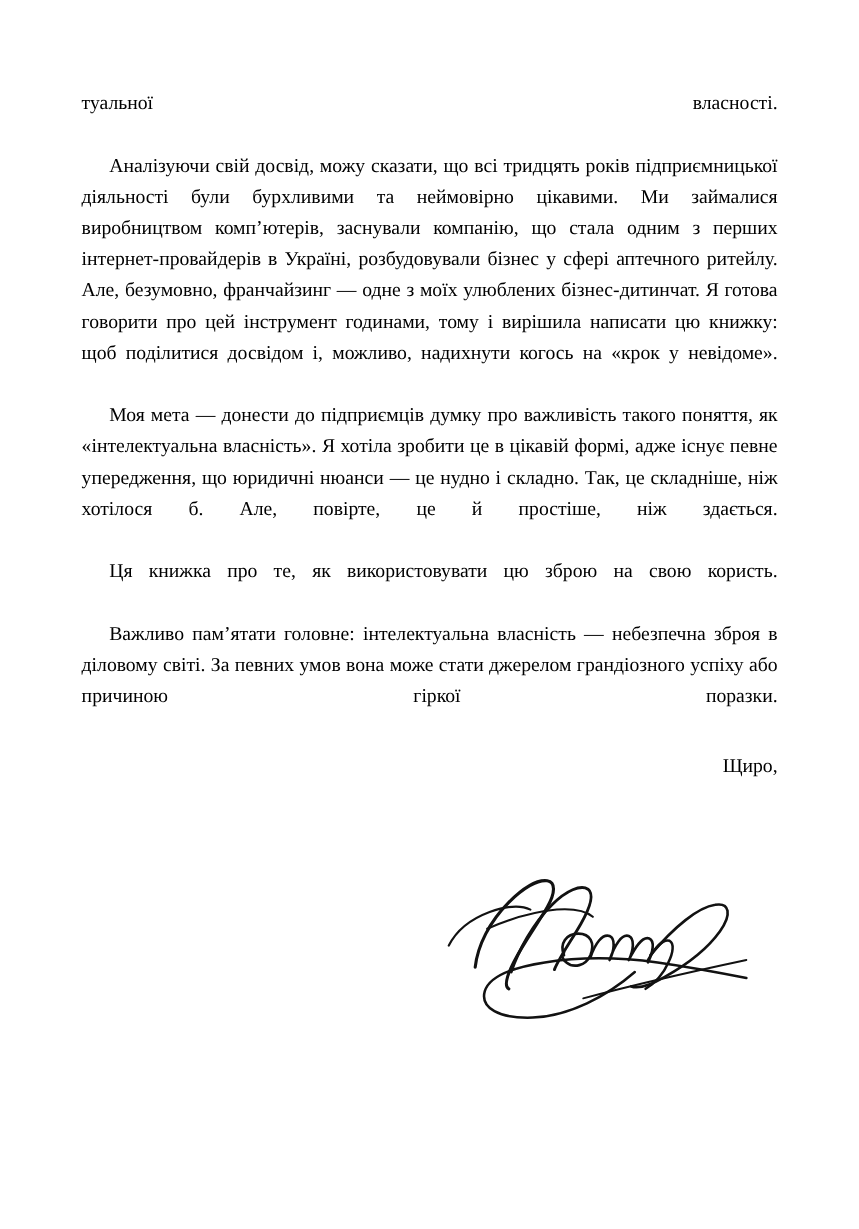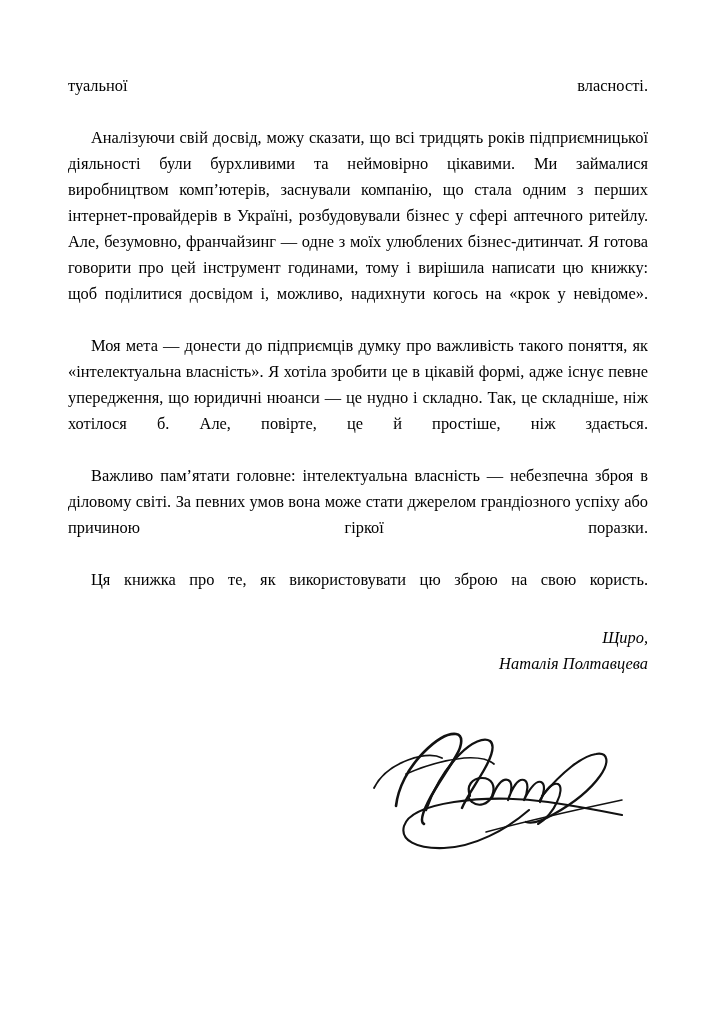--- a/index.html
+++ b/index.html
@@ -54,21 +54,20 @@
   }
 
   .closing {
     position: absolute;
     left: 68px;
     top: 625px;
     width: 580px;
     text-align: right;
     font-size: 16.4px;
     line-height: 26px;
-    font-style: italic;
   }
 
   .closing div {
     white-space: nowrap;
   }
 
   .signature {
     position: absolute;
     left: 366px;
     top: 714px;
@@ -84,27 +83,26 @@
 </style>
 </head>
 <body>
 
 <div class="page">
 
   <div class="text-block">
     <p class="para cont">туальної власності.</p>
     <p class="para indent">Аналізуючи свій досвід, можу сказати, що всі тридцять років підприємницької діяльності були бурхливими та неймовірно цікавими. Ми займалися виробництвом комп’ютерів, заснували компанію, що стала одним з перших інтернет-провайдерів в Україні, розбудовували бізнес у сфері аптечного ритейлу. Але, безумовно, франчайзинг — одне з моїх улюблених бізнес-дитинчат. Я готова говорити про цей інструмент годинами, тому і вирішила написати цю книжку: щоб поділитися досвідом і, можливо, надихнути когось на «крок у невідоме».</p>
     <p class="para indent">Моя мета — донести до підприємців думку про важливість такого поняття, як «інтелектуальна власність». Я хотіла зробити це в цікавій формі, адже існує певне упередження, що юридичні нюанси — це нудно і складно. Так, це складніше, ніж хотілося б. Але, повірте, це й простіше, ніж здається.</p>
+    <p class="para indent">Ця книжка про те, як використовувати цю зброю на свою користь.</p>
     <p class="para indent">Важливо пам’ятати головне: інтелектуальна власність — небезпечна зброя в діловому світі. За певних умов вона може стати джерелом грандіозного успіху або причиною гіркої поразки.</p>
-    <p class="para indent">Ця книжка про те, як використовувати цю зброю на свою користь.</p>
   </div>
 
   <div class="closing">
     <div>Щиро,</div>
-    <div>Наталія Полтавцева</div>
   </div>
 
   <div class="signature">
     <svg viewBox="0 0 268 140" xmlns="http://www.w3.org/2000/svg" aria-hidden="true">
       <g fill="none" stroke="#121212" stroke-linecap="round" stroke-linejoin="round">
 
         <path d="M163 96 C140 116 108 133 78 134 C50 135 34 126 38 112
                  C42 99 62 92 88 88 C120 83 152 84 182 88
                  C210 92 236 97 256 101" stroke-width="2.1"></path>
 

